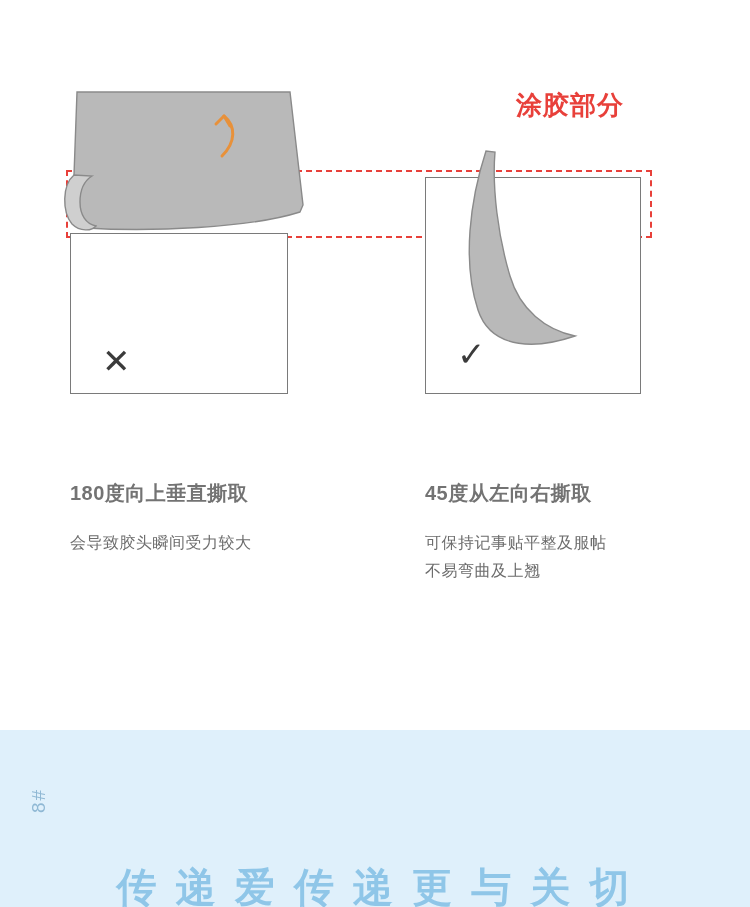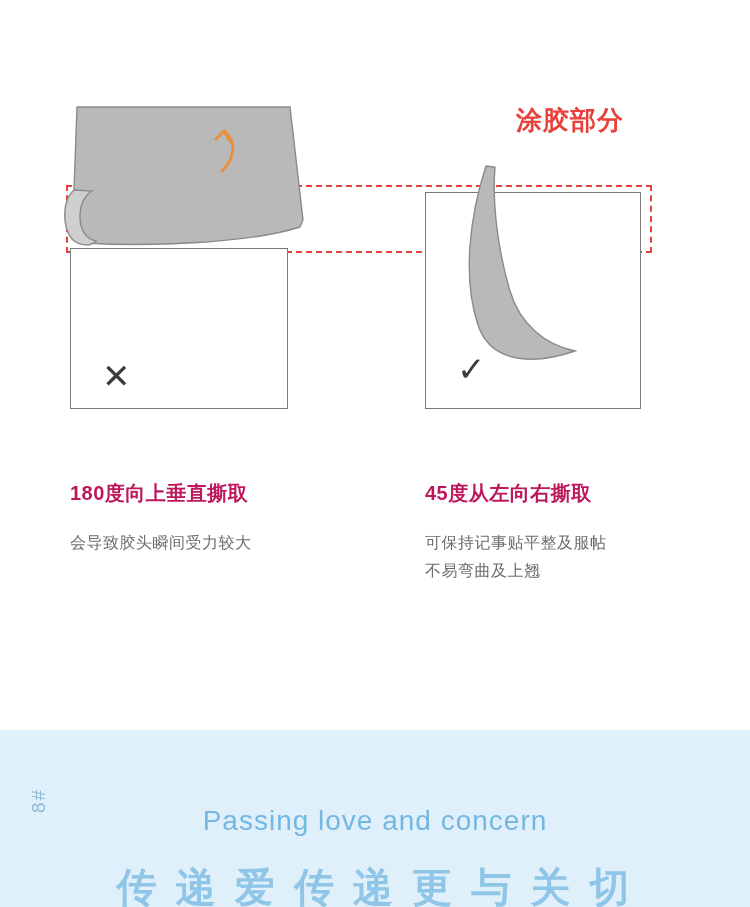--- a/index.html
+++ b/index.html
@@ -17,21 +17,21 @@
   .page {
     position: relative;
     width: 750px;
     height: 907px;
   }
 
   
   .diagram-area {
     position: absolute;
     left: 0;
-    top: 15px;
+    top: 0;
     width: 750px;
     height: 700px;
   }
 
   .glue-label {
     position: absolute;
     left: 516px;
     top: 88px;
     font-size: 26px;
     font-weight: bold;
@@ -98,21 +98,21 @@
   .col {
     position: absolute;
     top: 0;
   }
   .col-left { left: 70px; width: 330px; }
   .col-right { left: 425px; width: 330px; }
 
   .cap-title {
     font-size: 20px;
     font-weight: bold;
-    color: #be185d;
+    color: #737373;
     margin: 0 0 22px 0;
     letter-spacing: 0.5px;
   }
   .cap-body {
     font-size: 16px;
     color: #6d6d6d;
     line-height: 1.75;
     margin: 0;
     letter-spacing: 0.5px;
     font-family: Liberation Serif, serif;
@@ -200,17 +200,16 @@
     </div>
     <div class="col col-right">
       <p class="cap-title">45度从左向右撕取</p>
       <p class="cap-body">可保持记事贴平整及服帖</p>
       <p class="cap-body">不易弯曲及上翘</p>
     </div>
   </div>
 
   <div class="footer">
     <div class="page-num">8#</div>
-    <div class="footer-en">Passing love and concern</div>
     <div class="footer-cn">传 递 爱 传 递 更 与 关 切</div>
   </div>
 
 </div>
 
 </body></html>

